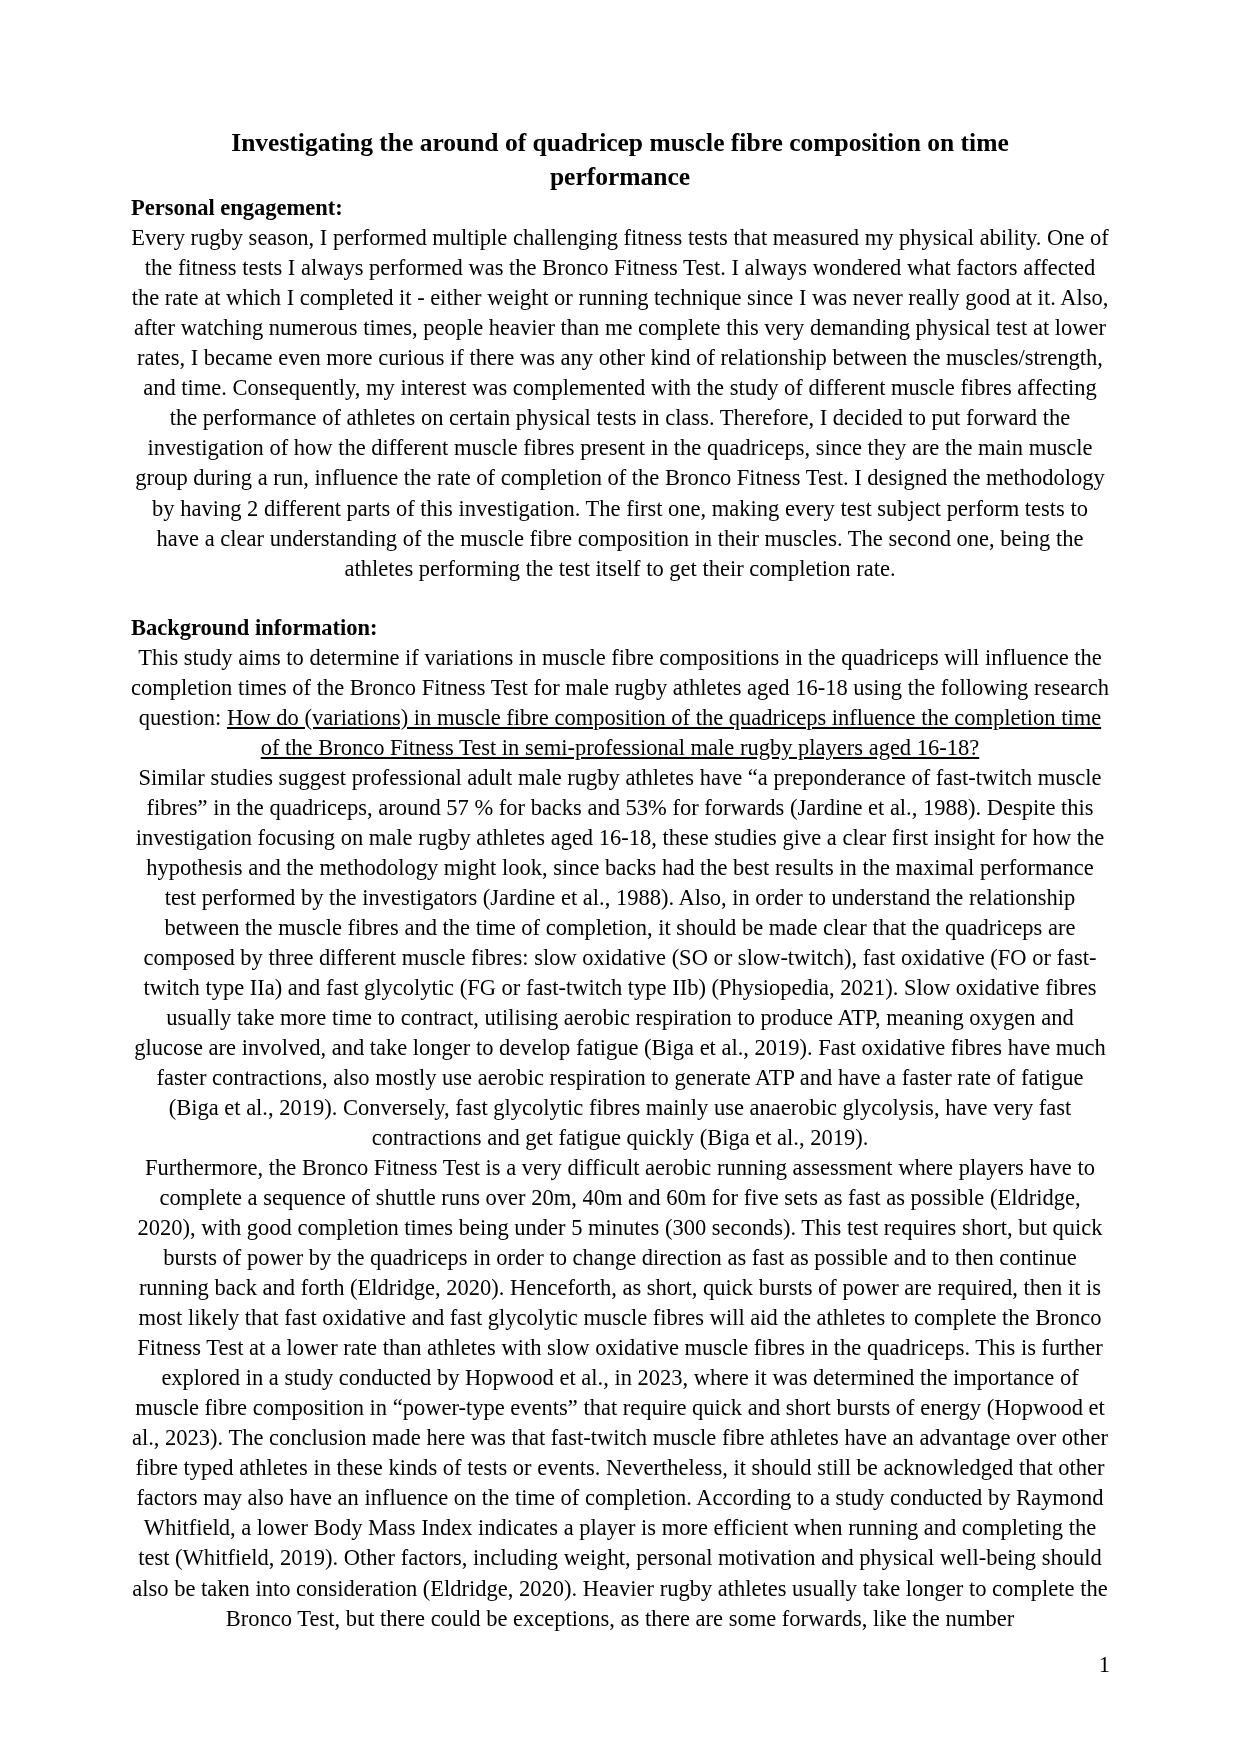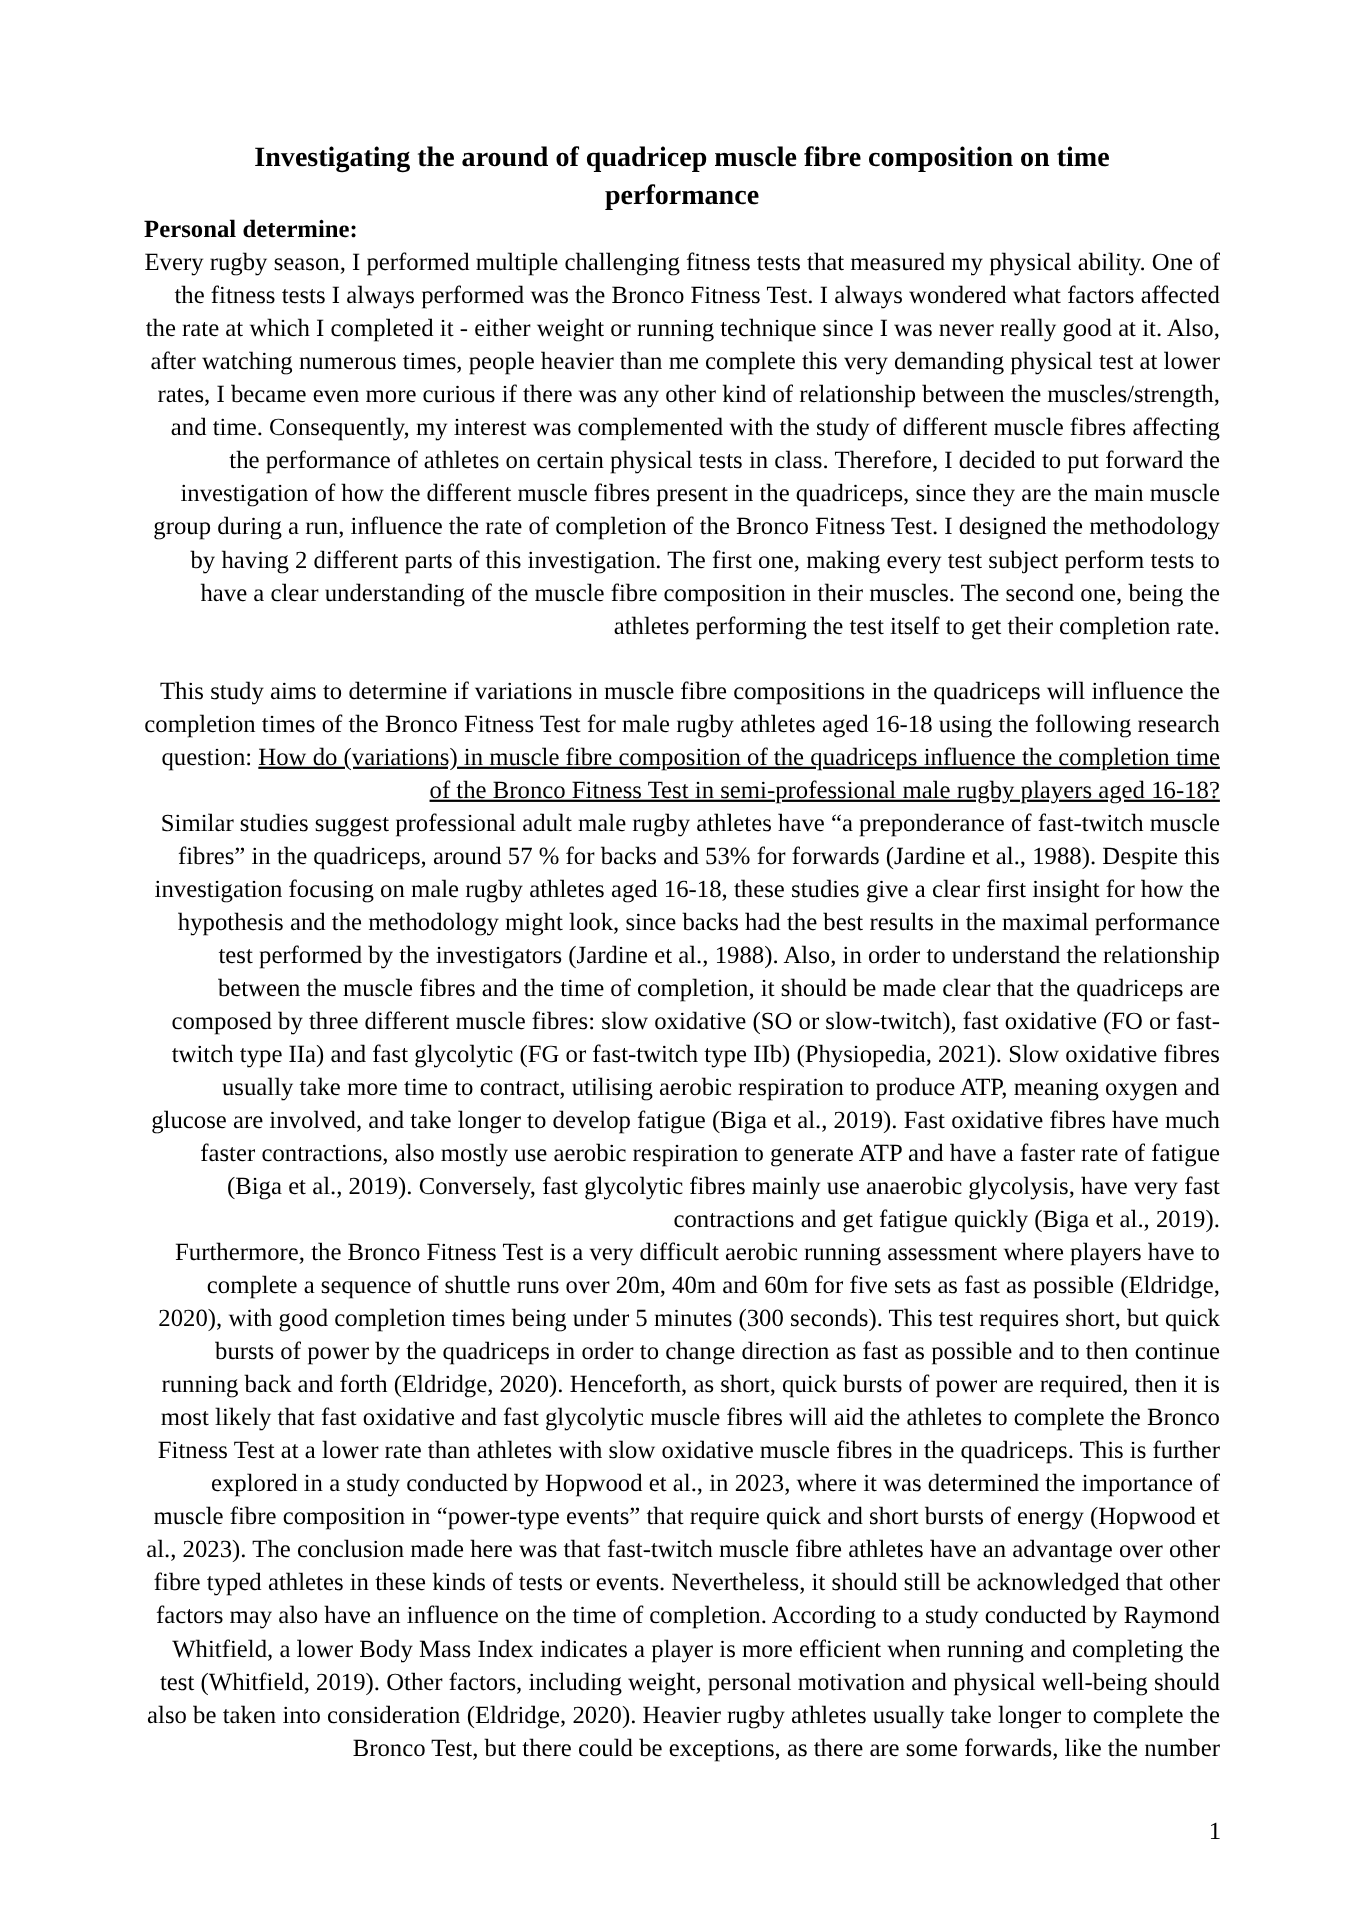--- a/index.html
+++ b/index.html
@@ -38,21 +38,21 @@
   .section-heading {
     font-size: 22.5px;
     font-weight: bold;
     line-height: 1.33;
     margin: 0;
   }
   p.body-text {
     font-size: 22.5px;
     line-height: 1.335;
     margin: 0;
-    text-align: right;
+    text-align: center;
   }
   .spacer {
     height: 29px;
   }
   .underline {
     text-decoration: underline;
   }
   .page-number {
     position: absolute;
     right: 131px;
@@ -62,26 +62,27 @@
   }
 </style>
 </head>
 <body>
 
 <div class="page">
   <div class="content">
 
     <h1 class="doc-title">Investigating the around of quadricep muscle fibre composition on time performance</h1>
 
-    <div class="section-heading">Personal determine:</div>
+    <div class="section-heading">Personal engagement:</div>
 
     <p class="body-text">Every rugby season, I performed multiple challenging fitness tests that measured my physical ability. One of the fitness tests I always performed was the Bronco Fitness Test. I always wondered what factors affected the rate at which I completed it - either weight or running technique since I was never really good at it. Also, after watching numerous times, people heavier than me complete this very demanding physical test at lower rates, I became even more curious if there was any other kind of relationship between the muscles/strength, and time. Consequently, my interest was complemented with the study of different muscle fibres affecting the performance of athletes on certain physical tests in class. Therefore, I decided to put forward the investigation of how the different muscle fibres present in the quadriceps, since they are the main muscle group during a run, influence the rate of completion of the Bronco Fitness Test. I designed the methodology by having 2 different parts of this investigation. The first one, making every test subject perform tests to have a clear understanding of the muscle fibre composition in their muscles. The second one, being the athletes performing the test itself to get their completion rate.</p>
 
     <div class="spacer"></div>
 
+    <div class="section-heading">Background information:</div>
 
     <p class="body-text"><span>This study aims to determine if variations in muscle fibre compositions in the quadriceps will influence the completion times of the Bronco Fitness Test for male rugby athletes aged 16-18 using the following research question: </span><span class="underline">How do (variations) in muscle fibre composition of the quadriceps influence the completion time of the Bronco Fitness Test in semi-professional male rugby players aged 16-18?</span></p>
 
     <p class="body-text">Similar studies suggest professional adult male rugby athletes have “a preponderance of fast-twitch muscle fibres” in the quadriceps, around 57 % for backs and 53% for forwards (Jardine et al., 1988). Despite this investigation focusing on male rugby athletes aged 16-18, these studies give a clear first insight for how the hypothesis and the methodology might look, since backs had the best results in the maximal performance test performed by the investigators (Jardine et al., 1988). Also, in order to understand the relationship between the muscle fibres and the time of completion, it should be made clear that the quadriceps are composed by three different muscle fibres: slow oxidative (SO or slow-twitch), fast oxidative (FO or fast-twitch type IIa) and fast glycolytic (FG or fast-twitch type IIb) (Physiopedia, 2021). Slow oxidative fibres usually take more time to contract, utilising aerobic respiration to produce ATP, meaning oxygen and glucose are involved, and take longer to develop fatigue (Biga et al., 2019). Fast oxidative fibres have much faster contractions, also mostly use aerobic respiration to generate ATP and have a faster rate of fatigue (Biga et al., 2019). Conversely, fast glycolytic fibres mainly use anaerobic glycolysis, have very fast contractions and get fatigue quickly (Biga et al., 2019).</p>
 
     <p class="body-text">Furthermore, the Bronco Fitness Test is a very difficult aerobic running assessment where players have to complete a sequence of shuttle runs over 20m, 40m and 60m for five sets as fast as possible (Eldridge, 2020), with good completion times being under 5 minutes (300 seconds). This test requires short, but quick bursts of power by the quadriceps in order to change direction as fast as possible and to then continue running back and forth (Eldridge, 2020). Henceforth, as short, quick bursts of power are required, then it is most likely that fast oxidative and fast glycolytic muscle fibres will aid the athletes to complete the Bronco Fitness Test at a lower rate than athletes with slow oxidative muscle fibres in the quadriceps. This is further explored in a study conducted by Hopwood et al., in 2023, where it was determined the importance of muscle fibre composition in “power-type events” that require quick and short bursts of energy (Hopwood et al., 2023). The conclusion made here was that fast-twitch muscle fibre athletes have an advantage over other fibre typed athletes in these kinds of tests or events. Nevertheless, it should still be acknowledged that other factors may also have an influence on the time of completion. According to a study conducted by Raymond Whitfield, a lower Body Mass Index indicates a player is more efficient when running and completing the test (Whitfield, 2019). Other factors, including weight, personal motivation and physical well-being should also be taken into consideration (Eldridge, 2020). Heavier rugby athletes usually take longer to complete the Bronco Test, but there could be exceptions, as there are some forwards, like the number</p>
 
   </div>
 
   <div class="page-number">1</div>

